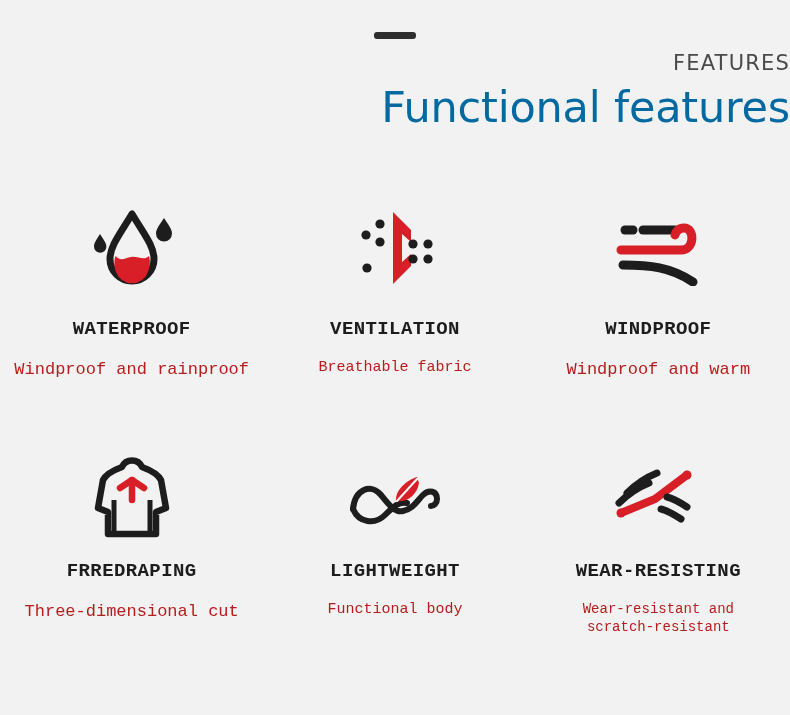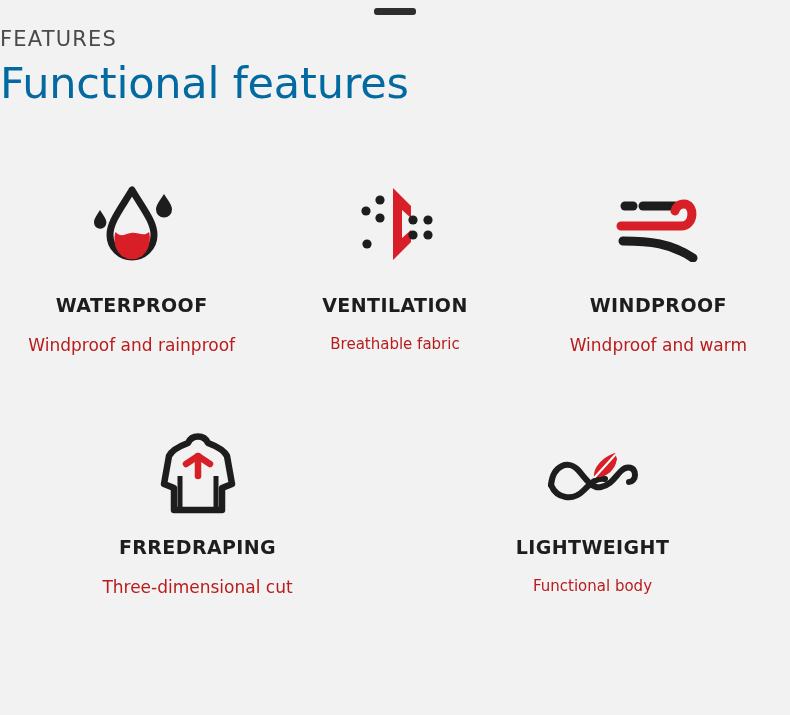--- a/index.html
+++ b/index.html
@@ -17,22 +17,23 @@
 
   .page {
     width: 790px;
     height: 715px;
     position: relative;
     background: #f2f2f2;
   }
 
   
   .header {
-    text-align: left;
+    text-align: right;
     padding-top: 8px;
+    margin-top: 24px;
   }
   .rule {
     width: 42px;
     height: 7px;
     border-radius: 3px;
     background: #2e2e2e;
     margin: 0 auto 14px auto;
   }
   .eyebrow {
     font-size: 21px;
@@ -49,20 +50,21 @@
     line-height: 1.05;
     letter-spacing: -0.2px;
   }
 
   
   .grid {
     position: absolute;
     left: 0;
     top: 168px;
     width: 790px;
+    font-family: Liberation Mono, monospace;
   }
   .row {
     display: flex;
     width: 790px;
   }
   .row.row-1 { height: 250px; }
   .row.row-2 { height: 250px; }
 
   .cell {
     flex: 1 1 33.3333%;
@@ -188,16 +190,31 @@
                      C92 42 89 45 86 45" fill="none" stroke="#1d1d1d" stroke-width="6" stroke-linecap="round"></path>
             <path d="M8 48 C14 62 30 64 40 54 C48 46 54 40 62 42" fill="none" stroke="#1d1d1d" stroke-width="6" stroke-linecap="round"></path>
             <path d="M72 16 C60 20 50 30 51 40 C62 42 72 34 74 22 Z" fill="#d81f28"></path>
             <path d="M72 18 L52 40" stroke="#ffffff" stroke-width="2" stroke-linecap="round"></path>
           </svg>
         </div>
         <div class="f-title">LIGHTWEIGHT</div>
         <div class="f-sub size-l">Functional body</div>
       </div>
 
+      <div class="cell">
+        <div class="icon-wrap">
+          <svg width="94" height="66" viewBox="0 0 94 66">
+            <path d="M10 50 L44 36 L76 12" fill="none" stroke="#d81f28" stroke-width="8" stroke-linecap="round" stroke-linejoin="round"></path>
+            <circle cx="10" cy="50" r="4.5" fill="#d81f28"></circle>
+            <circle cx="76" cy="12" r="4.5" fill="#d81f28"></circle>
+            <path d="M16 30 C26 20 36 14 46 10" fill="none" stroke="#1d1d1d" stroke-width="7" stroke-linecap="round"></path>
+            <path d="M8 40 C18 30 28 24 38 20" fill="none" stroke="#1d1d1d" stroke-width="7" stroke-linecap="round"></path>
+            <path d="M56 34 C64 36 70 40 76 44" fill="none" stroke="#1d1d1d" stroke-width="7" stroke-linecap="round"></path>
+            <path d="M50 46 C58 48 64 52 70 56" fill="none" stroke="#1d1d1d" stroke-width="7" stroke-linecap="round"></path>
+          </svg>
+        </div>
+        <div class="f-title">WEAR-RESISTING</div>
+        <div class="f-sub size-s">Wear-resistant and<br>scratch-resistant</div>
+      </div>
     </div>
 
   </div>
 </div>
 
 </body></html>

